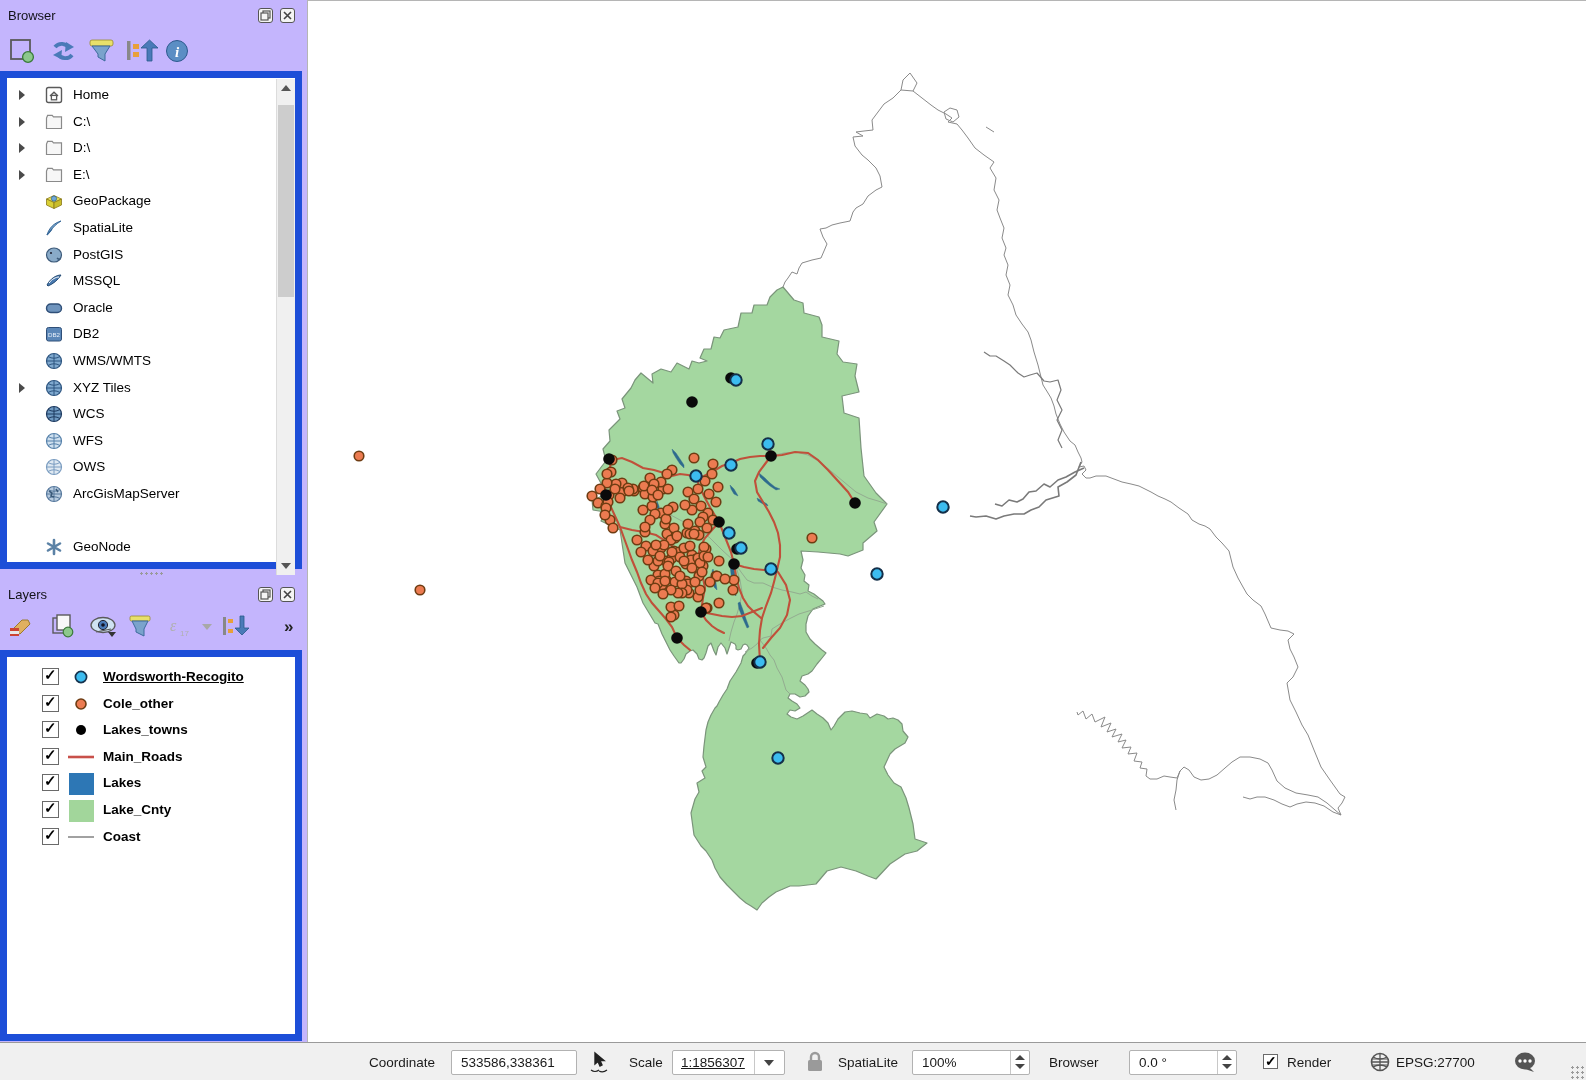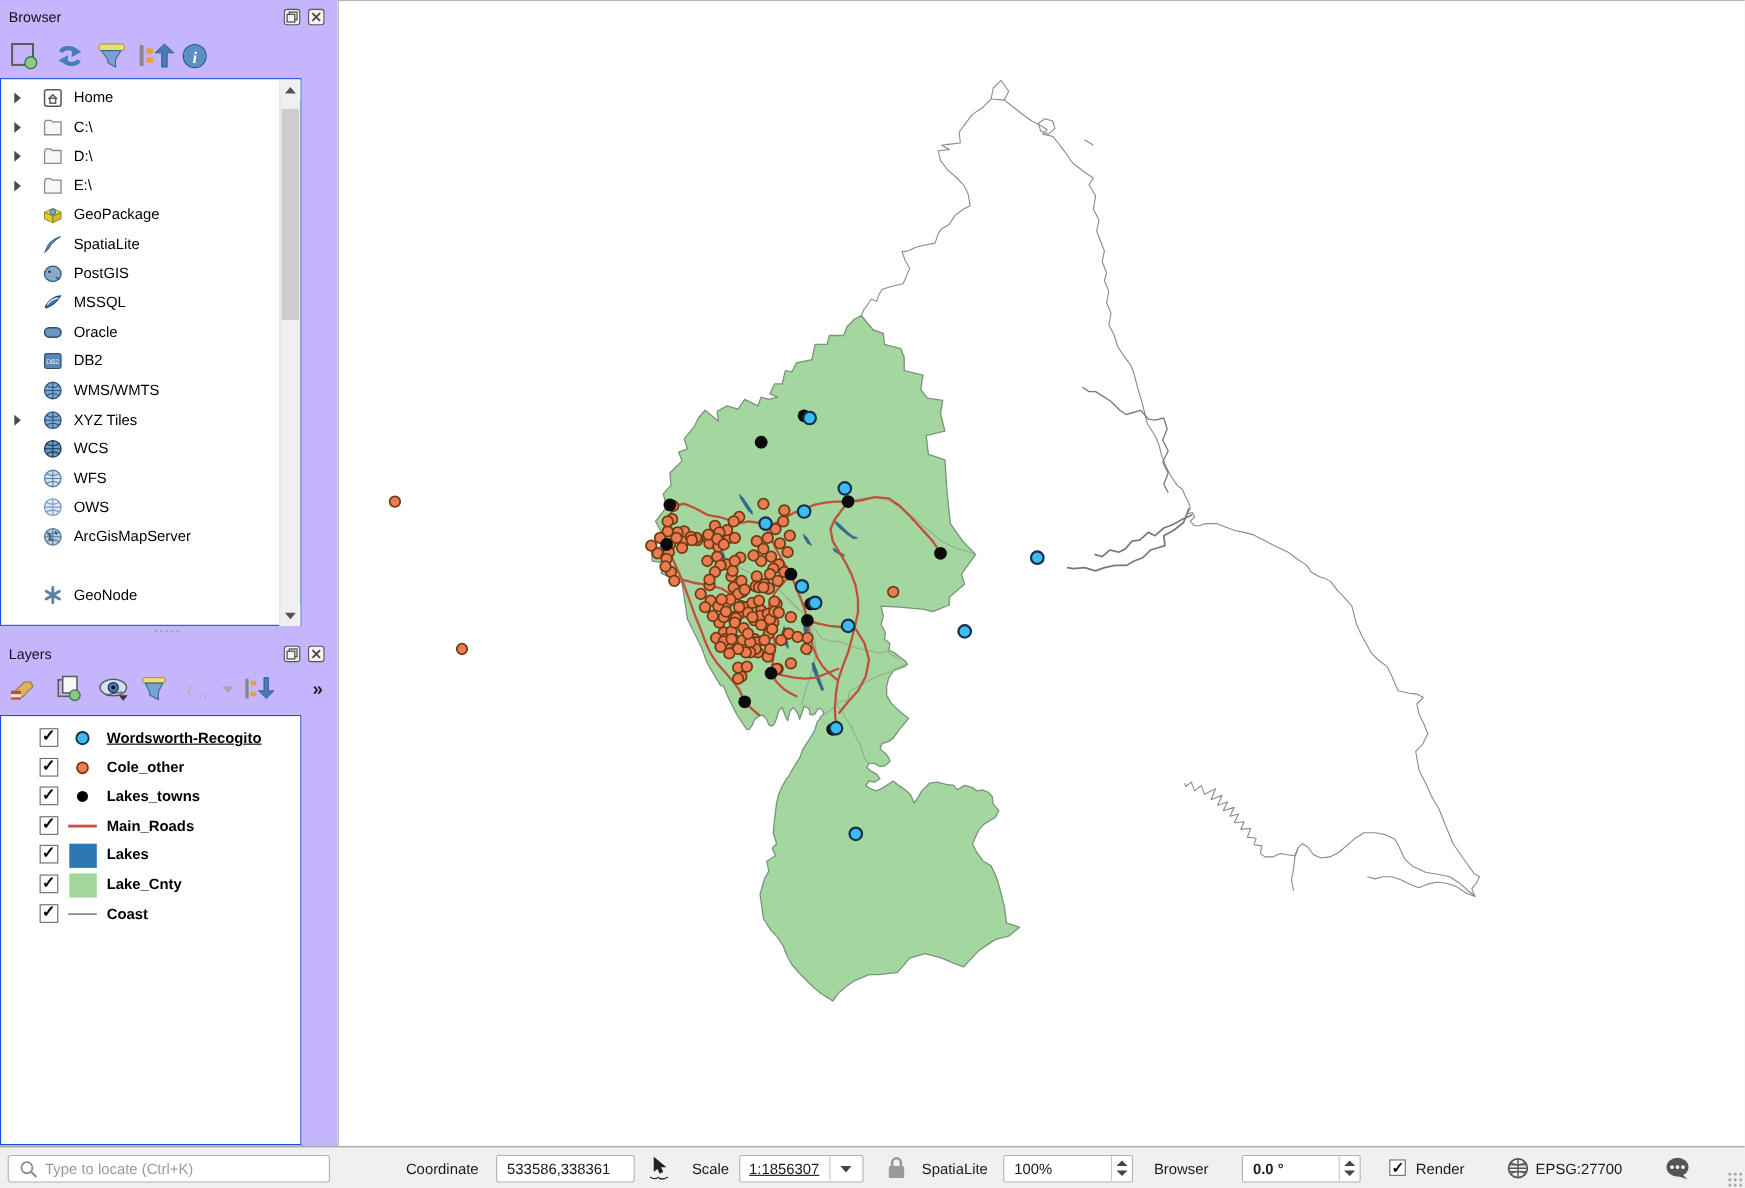--- a/index.html
+++ b/index.html
@@ -3,21 +3,21 @@
 <meta charset="utf-8">
 <style>
   * { margin:0; padding:0; box-sizing:border-box; }
   html,body { width:1586px; height:1080px; overflow:hidden; background:#f0f0f0;
     font-family:"Liberation Sans", sans-serif; }
   .abs { position:absolute; }
   #panelcol { position:absolute; left:0; top:0; width:307px; height:1042px; background:#c4b5fd; }
   .ptitle { position:absolute; left:8px; font-size:13px; color:#121218; }
   .winbtn { position:absolute; width:15px; height:15px; border:1px solid #555; border-radius:3px;
     background:#f4f4f4; }
-  .tree { position:absolute; left:0; width:274px; background:#fff; border:1px solid #1d4ed8; }
+  .tree { position:absolute; left:0; width:302px; background:#fff; border:7px solid #1d4ed8; }
   .trow { position:absolute; left:0; height:26px; width:100%; font-size:13.5px; color:#000; }
   .trow .lbl { position:absolute; left:66px; top:4px; }
   .exp { position:absolute; left:12px; top:7px; width:0; height:0;
     border-left:6px solid #4a4a4a; border-top:5px solid transparent; border-bottom:5px solid transparent; }
   .licon { position:absolute; left:37px; top:2px; width:20px; height:20px; }
   .sb { position:absolute; right:0px; width:19px; background:#f0f0f0; border-left:1px solid #dcdcdc; }
   .sbbtn { position:absolute; left:0; width:18px; height:19px; background:#f0f0f0; }
   .sbthumb { position:absolute; left:1px; width:16px; background:#cdcdcd; }
   .arr { width:0; height:0; position:absolute; }
   .lrow { position:absolute; left:0; height:26px; width:100%; font-size:13.5px; font-weight:bold; color:#000; }
@@ -526,27 +526,20 @@
 <circle cx="741" cy="548" r="5.7"></circle>
 <circle cx="771" cy="569" r="5.7"></circle>
 <circle cx="877" cy="574" r="5.7"></circle>
 <circle cx="943" cy="507" r="5.7"></circle>
 <circle cx="760" cy="662" r="5.7"></circle>
 <circle cx="778" cy="758" r="5.7"></circle>
 </g>
 </svg>
 </div>
 <div id="statusbar">
-<div class="sbx" style="left:7px; width:293px; border-radius:3px;">
-  <svg width="18" height="18" style="position:absolute;left:9px;top:3px;" viewBox="0 0 18 18">
-    <circle cx="7.5" cy="7.5" r="5" fill="none" stroke="#8a8a8a" stroke-width="1.6"></circle>
-    <path d="M11.5 11.5 L16 16" stroke="#8a8a8a" stroke-width="1.8"></path>
-  </svg>
-  <span style="position:absolute;left:33px;top:4px;color:#9a9a9a;font-size:13.5px;">Type to locate (Ctrl+K)</span>
-</div>
 <span class="slbl" style="left:369px;">Coordinate</span>
 <div class="sbx" style="left:451px; width:126px;">
       <span style="position:absolute;left:9px;top:4px;">533586,338361</span>
     </div>
 <svg width="22" height="24" style="position:absolute;left:588px;top:7px;" viewBox="0 0 22 24">
   <g stroke="#222" fill="none" stroke-width="1.4">
    <path d="M7 3 L7 14 L10 11.5 L12 16 L14 15 L12 10.5 L16 10.5 Z" fill="#222"></path>
    <path d="M3 20 q4 3 8 0 M11 21 q4 2 8 -1" stroke-width="1.2"></path>
   </g>
 </svg>
@@ -564,21 +557,21 @@
 <span class="slbl" style="left:838px;">SpatiaLite</span>
 <div class="sbx" style="left:912px; width:118px;">
   <span style="position:absolute;left:9px;top:4px;">100%</span>
   <div class="spin">
     <div class="arr" style="left:4px;top:4px;border-left:5px solid transparent;border-right:5px solid transparent;border-bottom:5px solid #444;"></div>
     <div class="arr" style="left:4px;top:13px;border-left:5px solid transparent;border-right:5px solid transparent;border-top:5px solid #444;"></div>
   </div>
 </div>
 <span class="slbl" style="left:1049px;">Browser</span>
 <div class="sbx" style="left:1129px; width:108px;">
-  <span style="position:absolute;left:9px;top:4px;font-weight:bold;">0.0 °</span>
+  <span style="position:absolute;left:9px;top:4px;">0.0 °</span>
   <div class="spin">
     <div class="arr" style="left:4px;top:4px;border-left:5px solid transparent;border-right:5px solid transparent;border-bottom:5px solid #444;"></div>
     <div class="arr" style="left:4px;top:13px;border-left:5px solid transparent;border-right:5px solid transparent;border-top:5px solid #444;"></div>
   </div>
 </div>
 <div style="position:absolute;left:1263px;top:11px;width:15px;height:15px;background:#fff;border:1px solid #6a6a6a;">
   <div class="chk" style="position:absolute;font-size:14px;left:1px;top:-2px;font-weight:bold;">✓</div>
 </div>
 <span class="slbl" style="left:1287px;">Render</span>
 <svg width="22" height="22" style="position:absolute;left:1369px;top:8px;" viewBox="0 0 22 22">

